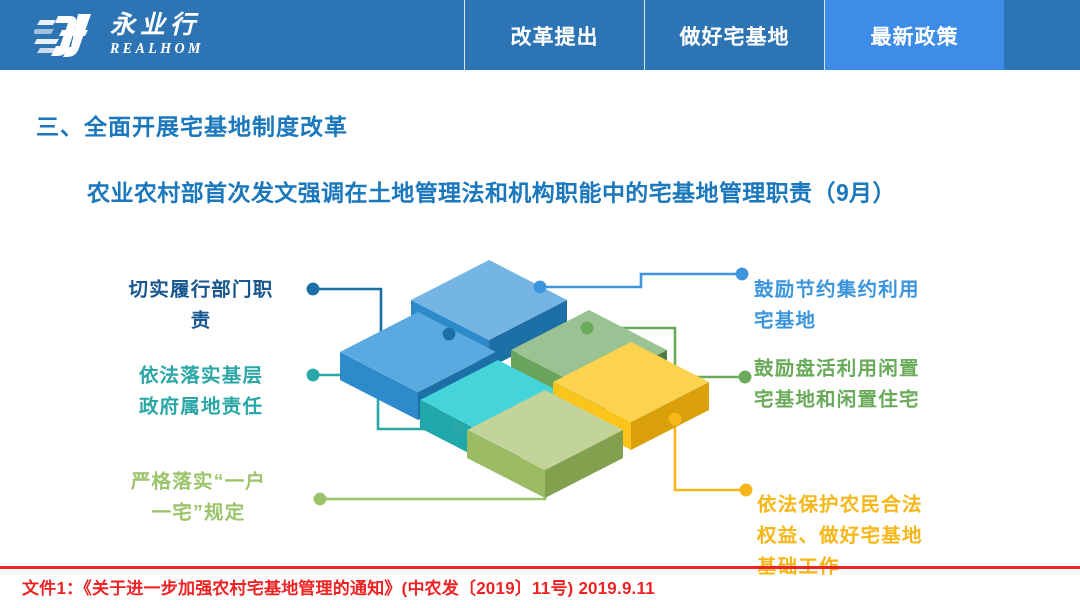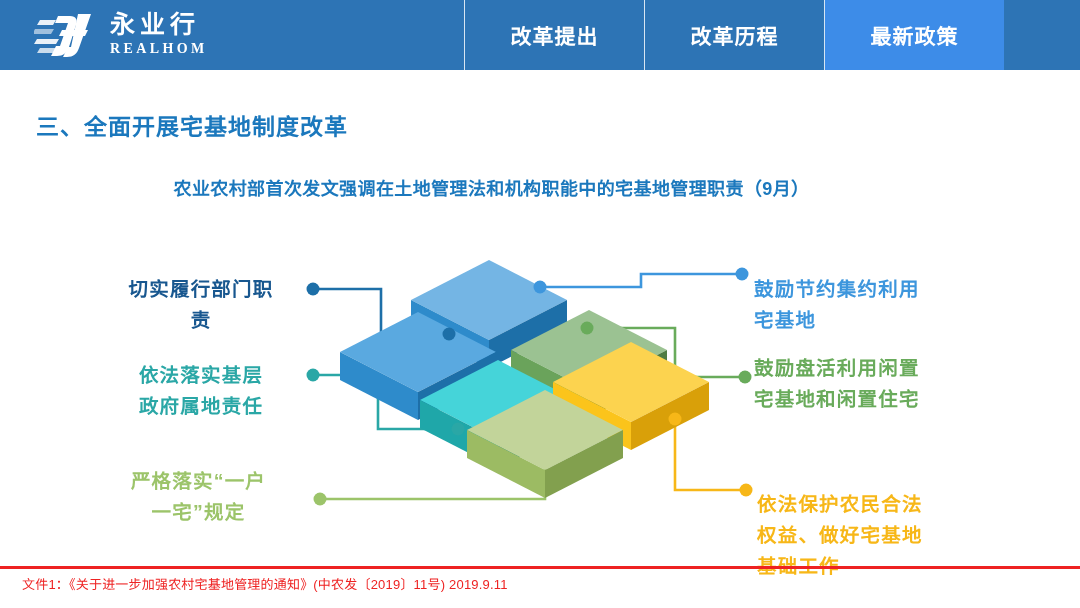--- a/index.html
+++ b/index.html
@@ -15,21 +15,21 @@
   .header {
     position: absolute; left: 0; top: 0; width: 1080px; height: 70px;
     background: #2d74b5;
     display: flex; align-items: stretch;
   }
   .brand {
     display: flex; align-items: center; gap: 10px;
     padding-left: 34px; width: 440px;
   }
   .logo-mark { position: relative; width: 66px; height: 46px; flex: 0 0 auto; }
-  .logo-text { display: flex; flex-direction: column; justify-content: center; }
+  .logo-text { display: flex; flex-direction: column; justify-content: center; font-style: italic; }
   .logo-cn {
     color: #ffffff; font-size: 25px; font-weight: 700; letter-spacing: 5px;
     line-height: 1.05; font-family: "Liberation Serif", "DejaVu Serif", serif;
   }
   .logo-en {
     color: #ffffff; font-size: 14px; font-weight: 700; letter-spacing: 3.4px;
     line-height: 1.2; margin-top: 2px;
     font-family: "Liberation Serif", "DejaVu Serif", serif;
   }
 
@@ -43,21 +43,21 @@
   }
   .tab.active { background: #3d8ce8; border-left-color: #d8e6f3; }
 
   
   .section-title {
     position: absolute; left: 36px; top: 108px;
     color: #1b78bd; font-size: 23px; font-weight: 700; letter-spacing: 1px;
   }
   .sub-title {
     position: absolute; left: 0; top: 174px; width: 983px; text-align: center;
-    color: #1b78bd; font-size: 18px; font-weight: 700; letter-spacing: 0.4px;
+    color: #1b78bd; font-size: 23px; font-weight: 700; letter-spacing: 0.4px;
   }
 
   
   .diagram { position: absolute; left: 0; top: 232px; width: 1080px; height: 330px; }
 
   
   .lbl {
     position: absolute; font-size: 19.5px; font-weight: 700;
     line-height: 31px; letter-spacing: 1.2px; white-space: pre-line;
   }
@@ -71,21 +71,21 @@
   .c-ltgreen  { color: #9cc46a; }
   .c-yellow   { color: #f7b718; }
 
   
   .footer-rule {
     position: absolute; left: 0; top: 566px; width: 1080px; height: 2.5px;
     background: #ee2222;
   }
   .footer-text {
     position: absolute; left: 22px; top: 574px;
-    color: #ee2222; font-size: 13px; font-weight: 400; letter-spacing: 0.2px;
+    color: #ee2222; font-size: 17px; font-weight: 700; letter-spacing: 0.2px;
   }
 </style>
 </head>
 <body>
 
 <div id="slide">
 
   <div class="header">
     <div class="brand">
       <div class="logo-mark">
@@ -100,21 +100,21 @@
         </svg>
       </div>
       <div class="logo-text">
         <div class="logo-cn">永业行</div>
         <div class="logo-en">REALHOM</div>
       </div>
     </div>
 
     <div class="tabs">
       <div class="tab">改革提出</div>
-      <div class="tab">改革历程</div>
+      <div class="tab">做好宅基地</div>
       <div class="tab active">最新政策</div>
     </div>
   </div>
 
   <div class="section-title">三、全面开展宅基地制度改革</div>
   <div class="sub-title">农业农村部首次发文强调在土地管理法和机构职能中的宅基地管理职责（9月）</div>
 
   <svg class="diagram" viewBox="0 0 1080 330">
 
     <g fill="none" stroke-width="2.6">

